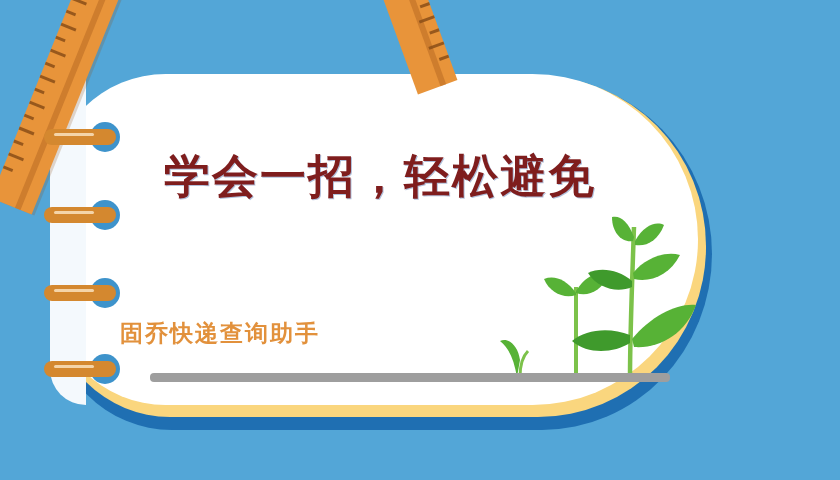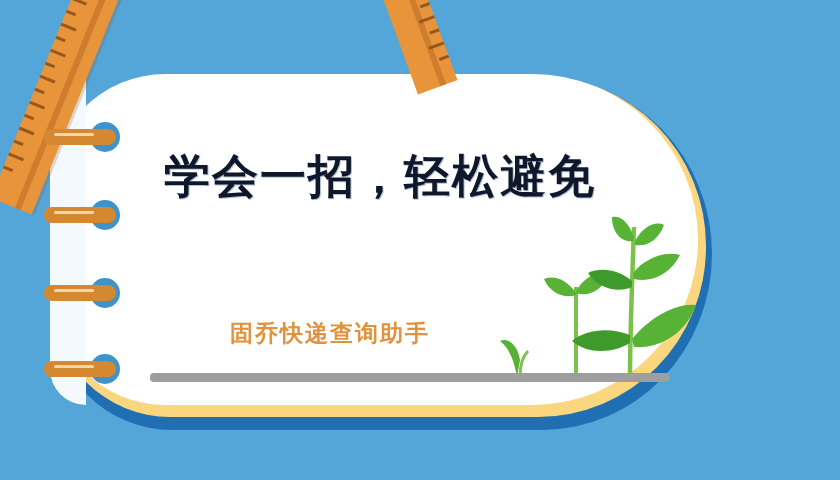--- a/index.html
+++ b/index.html
@@ -144,37 +144,36 @@
   #ring-3 { left: 44px; top: 282px; }
   #ring-4 { left: 44px; top: 358px; }
 
   
   #headline {
     position: absolute;
     left: 120px;
     top: 146px;
     width: 520px;
     text-align: center;
-    color: #0f172a;
+    color: #7f1d1d;
     font-weight: bold;
     font-size: 46px;
     line-height: 60px;
     letter-spacing: 2px;
     font-family: "DejaVu Sans", "Liberation Sans", sans-serif;
     text-shadow: 1px 1px 0 rgba(31,78,156,.35);
   }
   #headline .line { display: block; white-space: nowrap; }
   #headline .line2 { letter-spacing: 3px; }
 
   #subtitle {
     position: absolute;
     left: 120px;
     top: 318px;
     width: 420px;
-    text-align: center;
     color: #e2913c;
     font-weight: bold;
     font-size: 23px;
     letter-spacing: 2px;
     white-space: nowrap;
     font-family: "DejaVu Sans", "Liberation Sans", sans-serif;
   }
 
   
   #ground {

